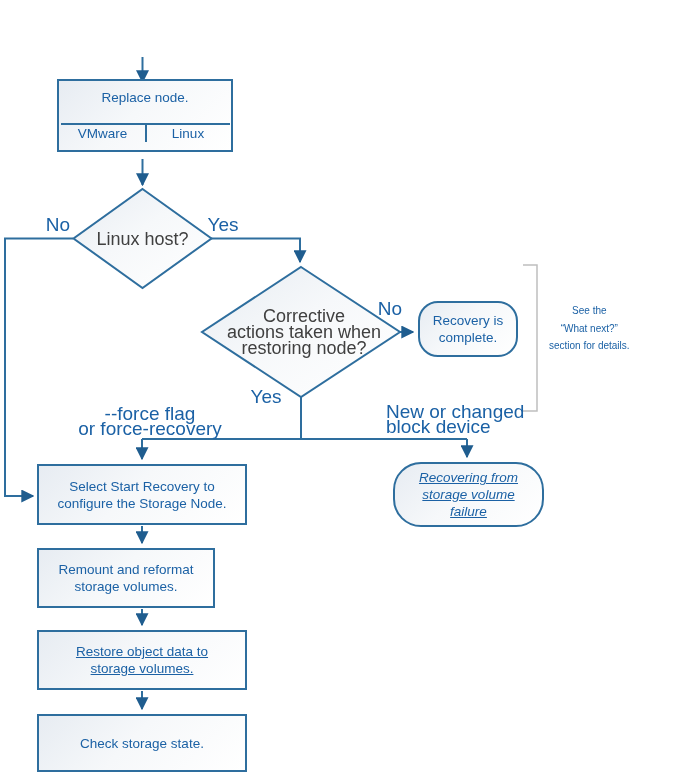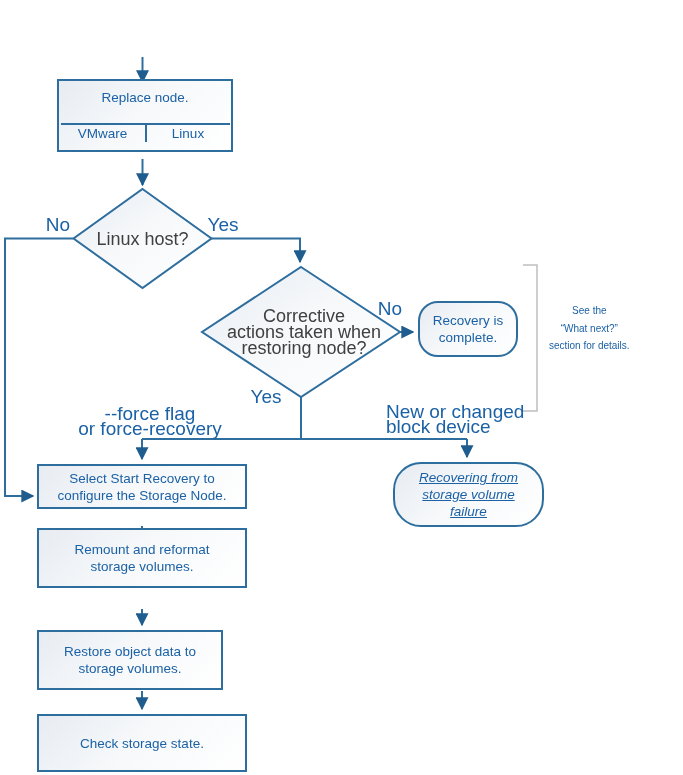--- a/index.html
+++ b/index.html
@@ -128,31 +128,31 @@
     <path d="M523,265 H537 V411 H523" stroke="#BFBFBF" stroke-width="1.5" fill="none"></path>
   </svg>
 
 
   <div class="box replace-grid" style="left:57px; top:79px; width:176px; height:73px;">
     <div class="replace-title">Replace node.</div>
     <div class="replace-cell">VMware</div>
     <div class="replace-cell right">Linux</div>
   </div>
 
-  <div class="box" style="left:37px; top:464px; width:210px; height:45px;">
+  <div class="box" style="left:37px; top:464px; width:210px; height:61px;">
     <div>Select Start Recovery to</div>
     <div>configure the Storage Node.</div>
   </div>
 
-  <div class="box" style="left:37px; top:528px; width:210px; height:60px;">
+  <div class="box" style="left:37px; top:548px; width:178px; height:60px;">
     <div>Remount and reformat</div>
     <div>storage volumes.</div>
   </div>
 
-  <div class="box" style="left:37px; top:630px; width:186px; height:60px;">
+  <div class="box" style="left:37px; top:630px; width:210px; height:60px;text-decoration:underline;">
     <div>Restore object data to</div>
     <div>storage volumes.</div>
   </div>
 
   <div class="box rounded" style="left:418px; top:301px; width:100px; height:56px;">
     <div>Recovery is</div>
     <div>complete.</div>
   </div>
 
   <div class="box" style="left:37px; top:714px; width:210px; height:58px;">

